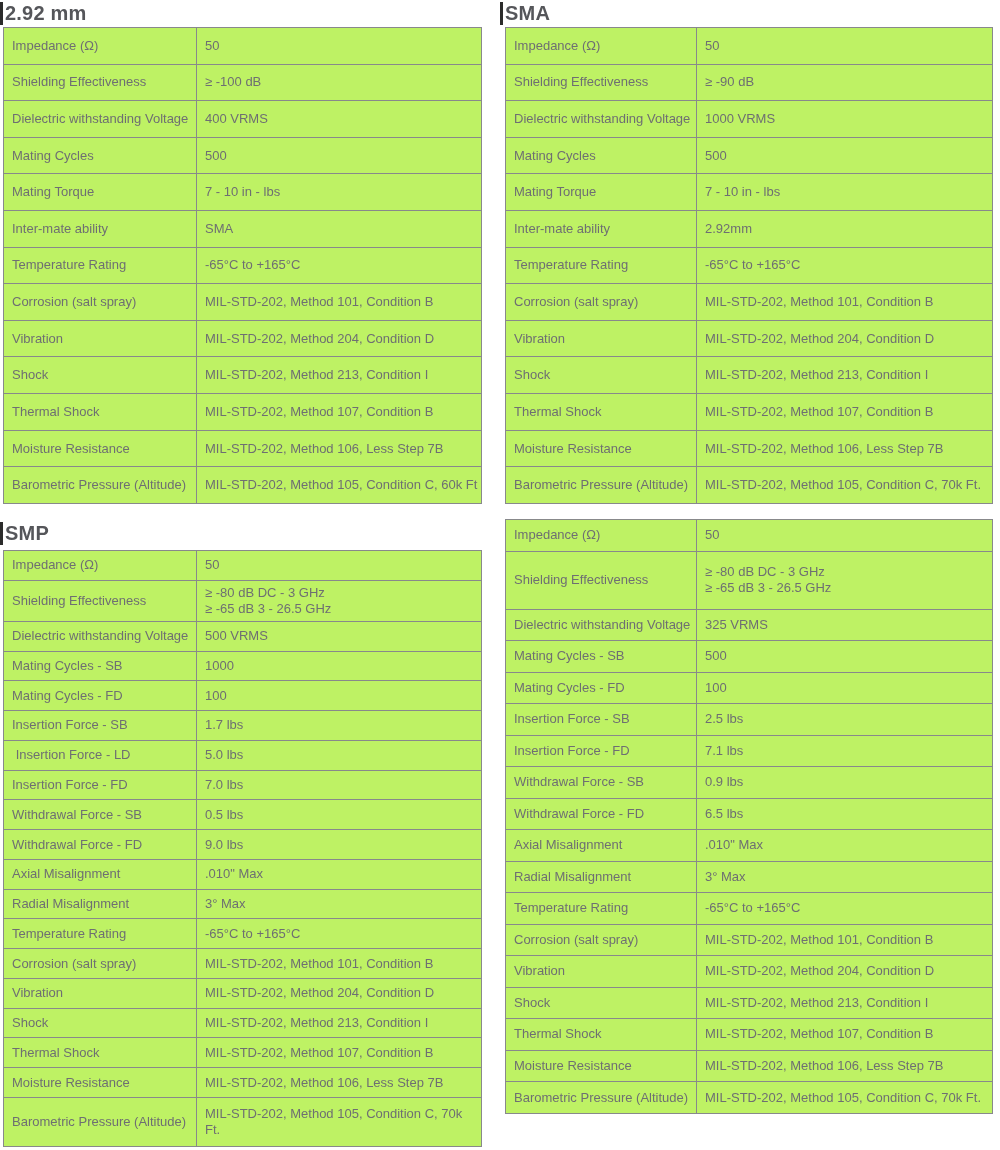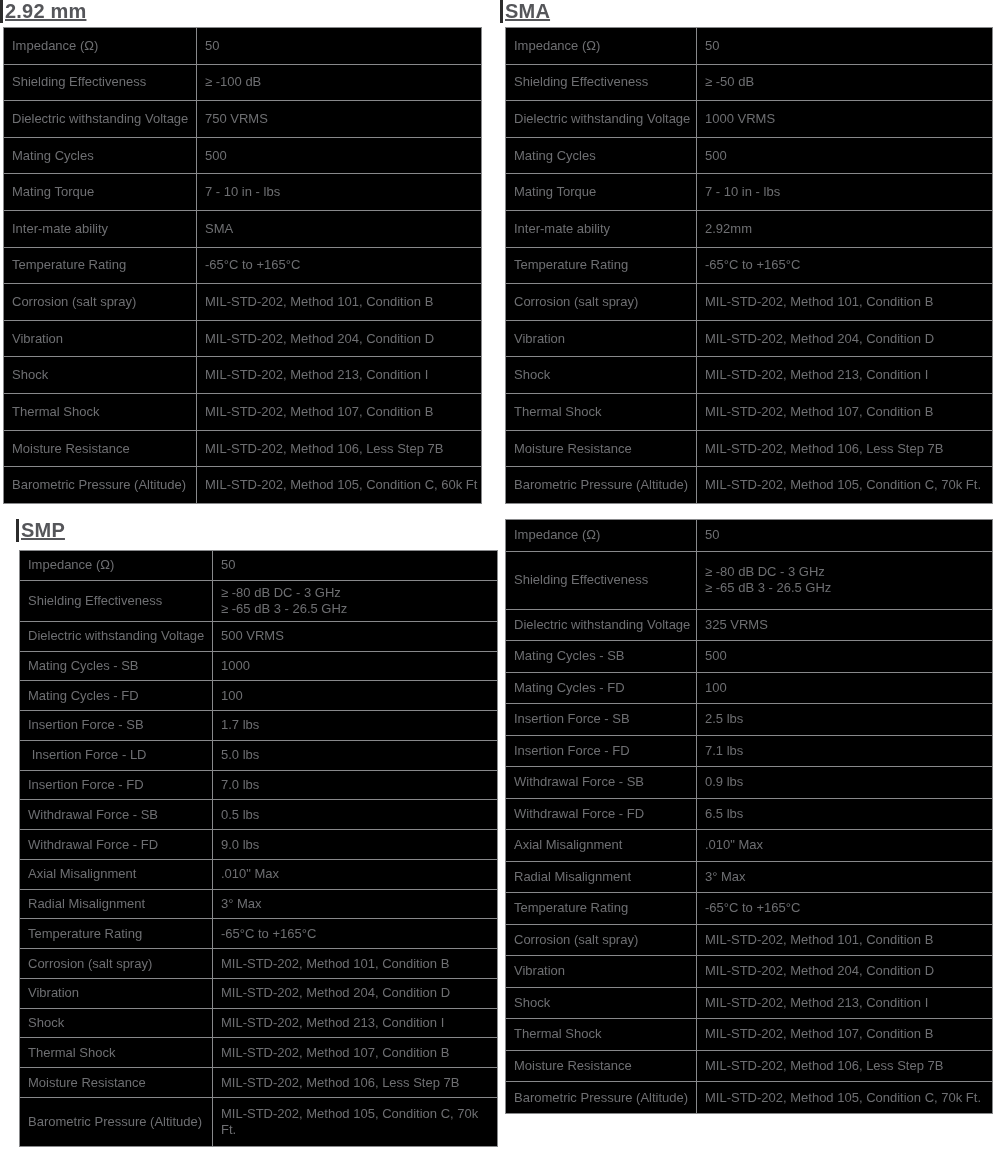--- a/index.html
+++ b/index.html
@@ -12,36 +12,35 @@
   html, body { margin: 0; padding: 0; }
   body {
     width: 1000px; height: 1150px;
     background: var(--background);
     font-family: "Liberation Sans", sans-serif;
   }
   .page { position: relative; width: 1000px; height: 1150px; overflow: hidden; }
   .panel { position: absolute; }
   #p0 { left: 0;     top: 0;     width: 483px; }
   #p1 { left: 500px; top: 0;     width: 494px; }
-  #p2 { left: 16px;     top: 519px; width: 483px; }
+  #p2 { left: 0;     top: 519px; width: 483px; }
   #p3 { left: 500px; top: 519px; width: 494px; }
 
   .heading {
-    display: flex; align-items: flex-start; gap: 2px;
+    display: flex; align-items: flex-end; gap: 2px;
     margin: 0 0 2px 0; height: 25px;
     font-size: 20px; font-weight: bold; color: var(--heading-text);
     letter-spacing: 0.2px;
-    text-decoration: underline;
   }
   .panel-bottom .heading { height: 26px; margin-bottom: 5px; }
   .bar { width: 3px; height: 23px; background: #2e2e2e; flex: 0 0 3px; }
 
   table.spec {
     border-collapse: collapse; table-layout: fixed;
-    background: #000000; empty-cells: show;
+    background: #bef264; empty-cells: show;
   }
   .panel-left table.spec  { margin-left: 3px; width: 479px; }
   .panel-right table.spec { margin-left: 5px; width: 488px; }
   #t0, #t1 { height: 477px; }
   #t2 { height: 597px; }
   #t3 { height: 595px; }
 
   td {
     border: 1px solid var(--table-border);
     font-size: 13px; line-height: 16px;
@@ -73,21 +72,21 @@
           <tr>
             <td class="label">Impedance (Ω)</td>
             <td class="value">50</td>
           </tr>
           <tr>
             <td class="label">Shielding Effectiveness</td>
             <td class="value">≥ -100 dB</td>
           </tr>
           <tr>
             <td class="label">Dielectric withstanding Voltage</td>
-            <td class="value">750 VRMS</td>
+            <td class="value">400 VRMS</td>
           </tr>
           <tr>
             <td class="label">Mating Cycles</td>
             <td class="value">500</td>
           </tr>
           <tr>
             <td class="label">Mating Torque</td>
             <td class="value">7 - 10 in - lbs</td>
           </tr>
           <tr>
@@ -136,21 +135,21 @@
           <col style="width:191px">
           <col>
         </colgroup>
       <tbody>
           <tr>
             <td class="label">Impedance (Ω)</td>
             <td class="value">50</td>
           </tr>
           <tr>
             <td class="label">Shielding Effectiveness</td>
-            <td class="value">≥ -50 dB</td>
+            <td class="value">≥ -90 dB</td>
           </tr>
           <tr>
             <td class="label">Dielectric withstanding Voltage</td>
             <td class="value">1000 VRMS</td>
           </tr>
           <tr>
             <td class="label">Mating Cycles</td>
             <td class="value">500</td>
           </tr>
           <tr>

